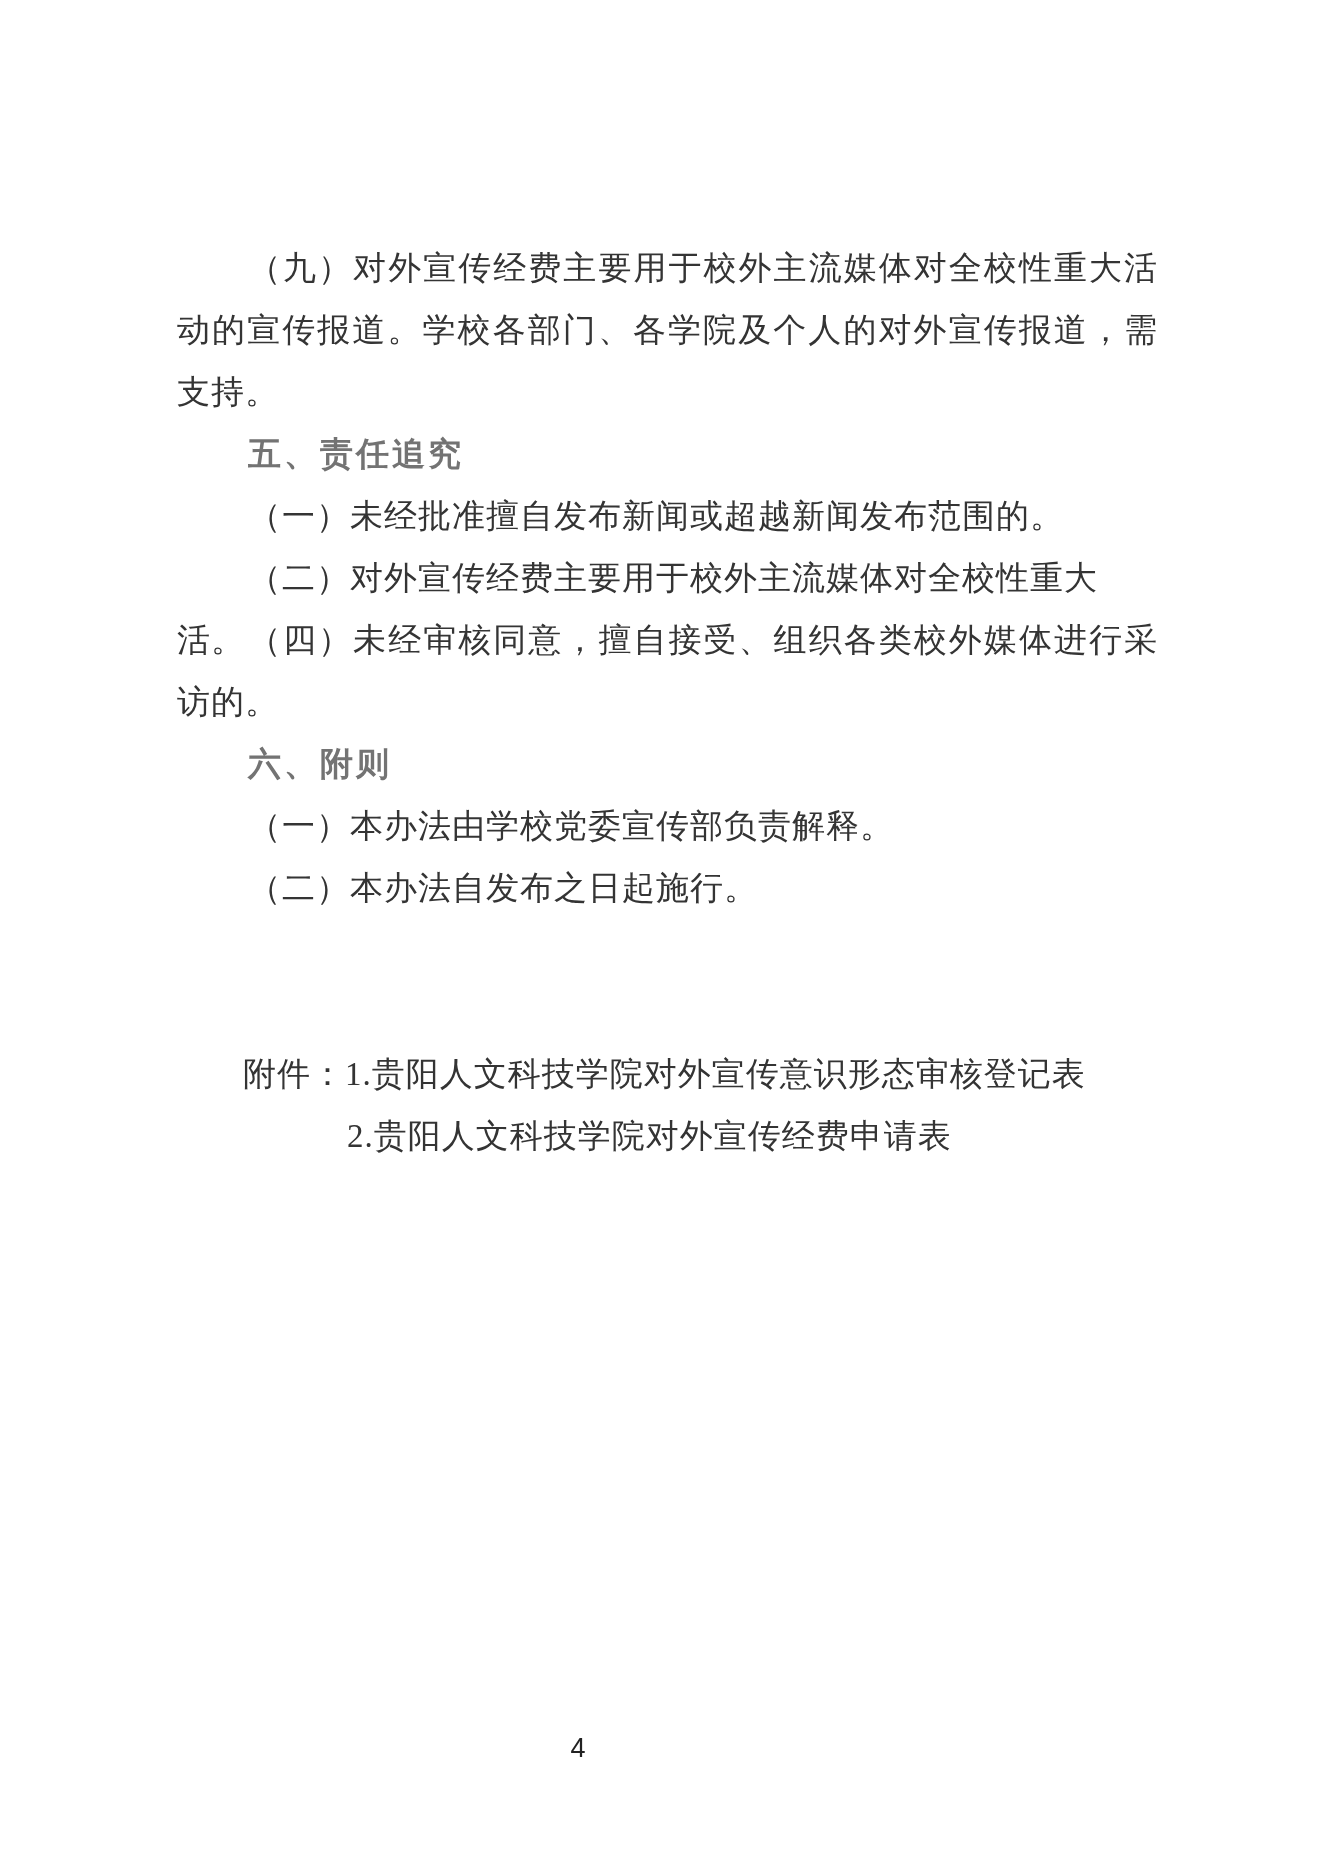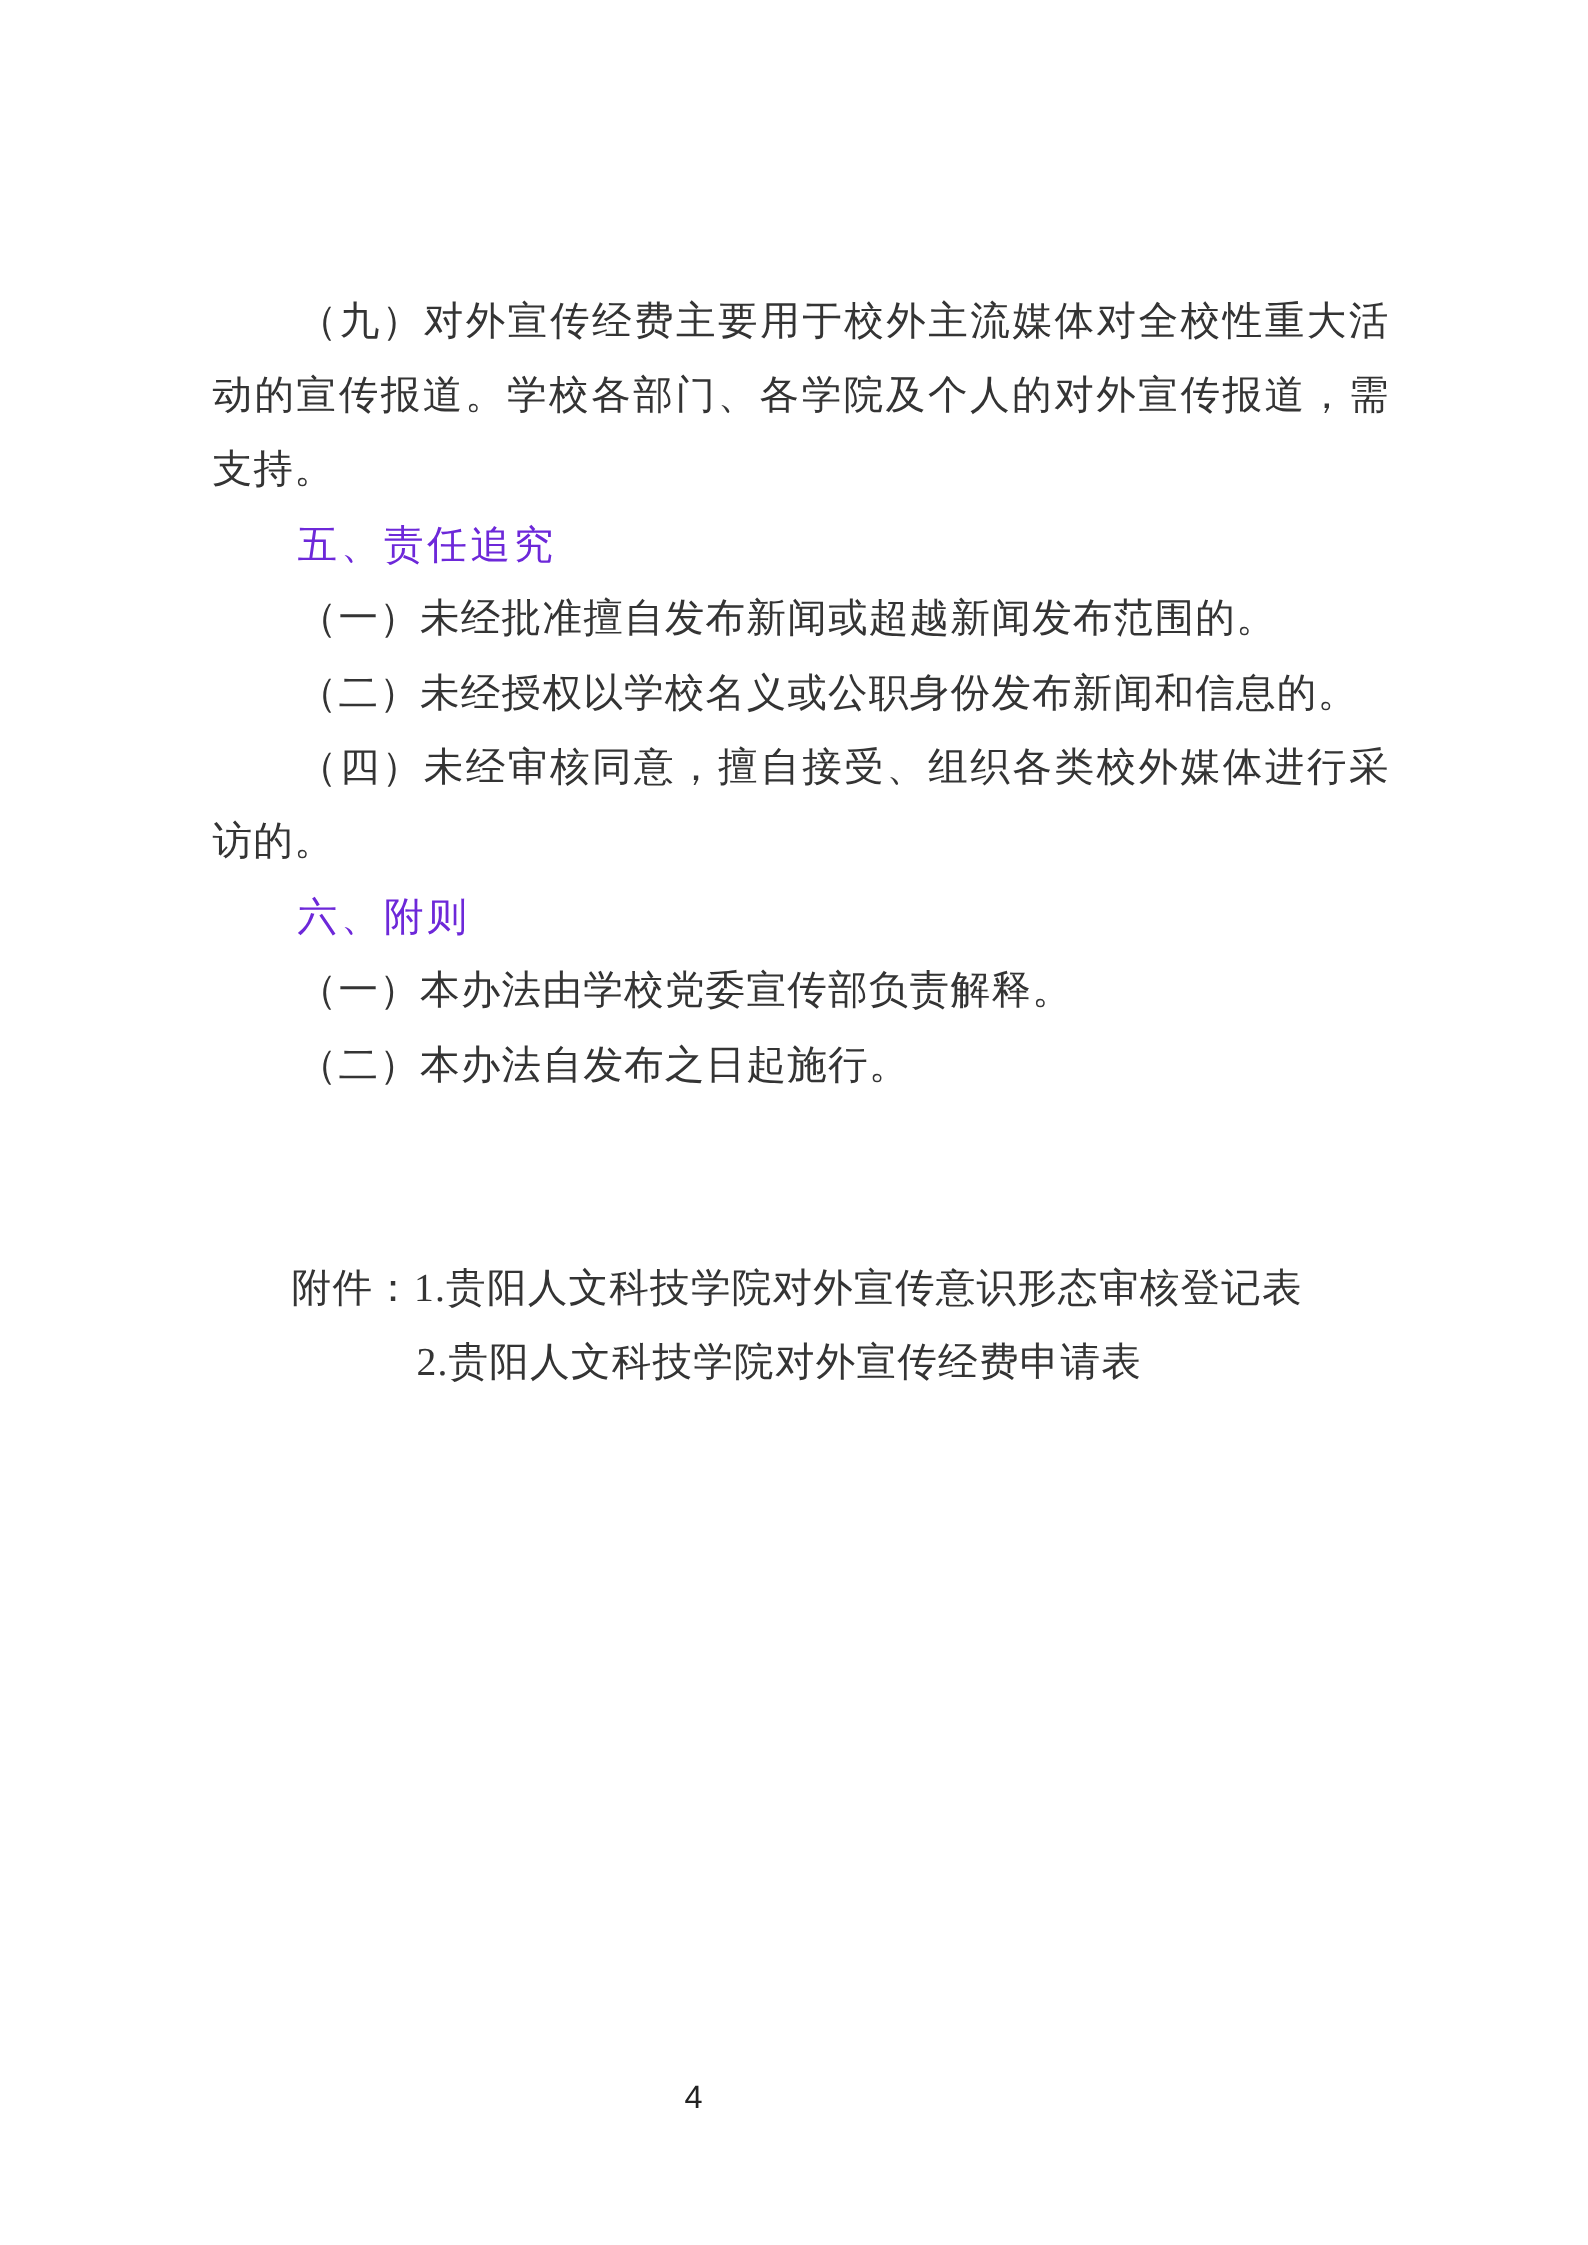--- a/index.html
+++ b/index.html
@@ -25,23 +25,23 @@
   
   .fill {
     text-align:justify;
     text-align-last:justify;
     text-justify:inter-character;
   }
   
   .ind { text-indent:71px; }
   .hd {
     font-family:"Liberation Sans", sans-serif;
-    font-weight:400;
+    font-weight:700;
     letter-spacing:3px;
-    color:#6d28d9;
+    color:#737373;
   }
   .att-block { margin-top:124px; }
   .att-first { text-indent:66px; }
   .att-second { padding-left:170px; }
   .page-num {
     position:absolute;
     left:0; top:1733px;
     width:100%;
     text-align:center;
     font-size:27px;
@@ -59,21 +59,21 @@
     <div>
       <div class="ln fill ind">（九）对外宣传经费主要用于校外主流媒体对全校性重大活</div>
       <div class="ln fill">动的宣传报道。学校各部门、各学院及个人的对外宣传报道，需</div>
       <div class="ln">支持。</div>
     </div>
 
     <div class="ln ind hd">五、责任追究</div>
 
 
     <div class="ln ind">（一）未经批准擅自发布新闻或超越新闻发布范围的。</div>
-    <div class="ln ind">（二）未经授权以学校名义或公职身份发布新闻和信息的。</div>
+    <div class="ln ind">（二）对外宣传经费主要用于校外主流媒体对全校性重大活。</div>
 
 
     <div>
       <div class="ln fill ind">（四）未经审核同意，擅自接受、组织各类校外媒体进行采</div>
       <div class="ln">访的。</div>
     </div>
 
     <div class="ln ind hd">六、附则</div>
 
     <div class="ln ind">（一）本办法由学校党委宣传部负责解释。</div>

